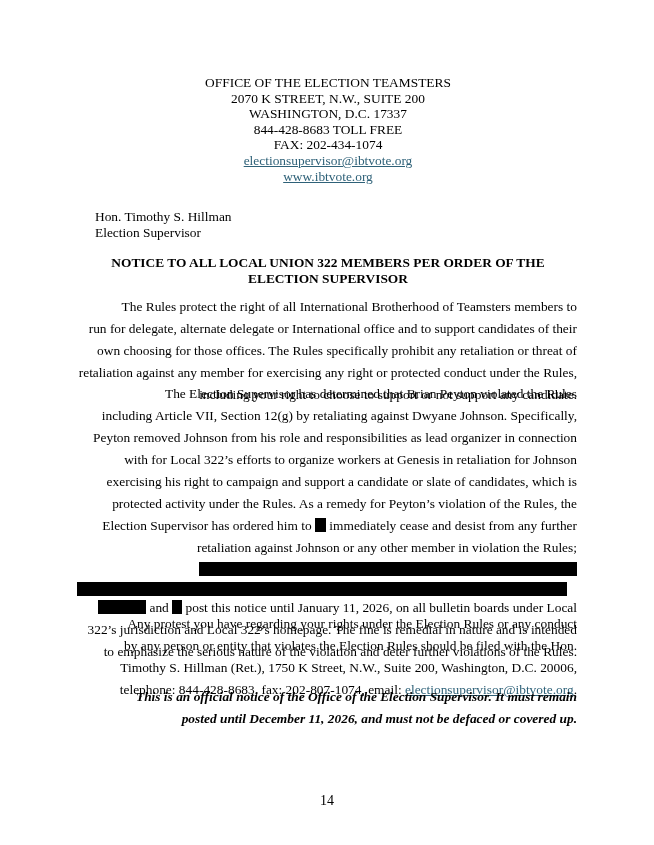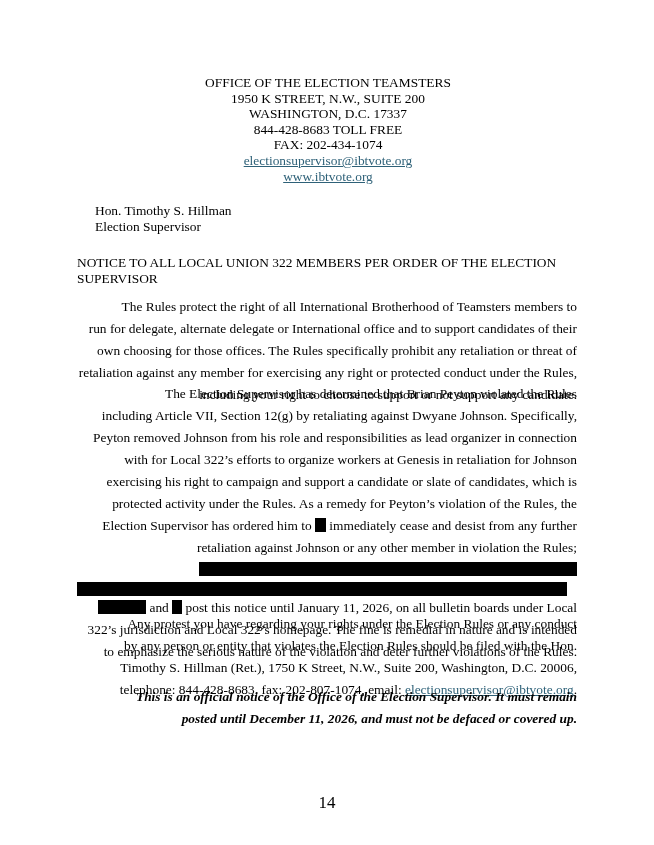--- a/index.html
+++ b/index.html
@@ -8,45 +8,45 @@
     font-family: "Liberation Serif", "DejaVu Serif", serif;
     color: #000;
     font-size: 13.4px;
   }
   .page { position: absolute; left: 0; top: 0; width: 654px; height: 845px; }
   .header {
     position: absolute; left: 77px; top: 75px; width: 502px;
     text-align: center; line-height: 15.6px;
   }
   .header a, .link { color: #2e6178; text-decoration: underline; margin-top: 28px; }
-  .sig { position: absolute; left: 95px; top: 203px; line-height: 16px; }
+  .sig { position: absolute; left: 95px; top: 209px; line-height: 16px; }
   .title {
     position: absolute; left: 77px; top: 255px; width: 502px;
-    font-weight: normal; line-height: 15.6px;
+    text-align: center; font-weight: bold; line-height: 15.6px;
   }
   .para {
     position: absolute; left: 77px; width: 500px;
     line-height: 22px; text-align: right; font-family: Liberation Serif, serif;
   }
   .indent { display: inline-block; width: 38px; }
   .redact { display: inline-block; background: #000; vertical-align: -2px; height: 14px; }
   .redline { display: block; background: #000; height: 14px; }
   .pagenum {
     position: absolute; left: 0; width: 654px; top: 793px;
-    text-align: center; font-size: 17px;
+    text-align: center; font-size: 14px;
   }
 </style>
 </head>
 <body>
 
 <div class="page">
 
   <div class="header">
     <div>OFFICE OF THE ELECTION TEAMSTERS</div>
-    <div>1950 K STREET, N.W., SUITE 200</div>
+    <div>2070 K STREET, N.W., SUITE 200</div>
     <div>WASHINGTON, D.C. 17337</div>
     <div>844-428-8683 TOLL FREE</div>
     <div>FAX: 202-434-1074</div>
     <div><a>electionsupervisor@ibtvote.org</a></div>
     <div><a>www.ibtvote.org</a></div>
   </div>
 
   <div class="sig">
     <div>Hon. Timothy S. Hillman</div>
     <div>Election Supervisor</div>

